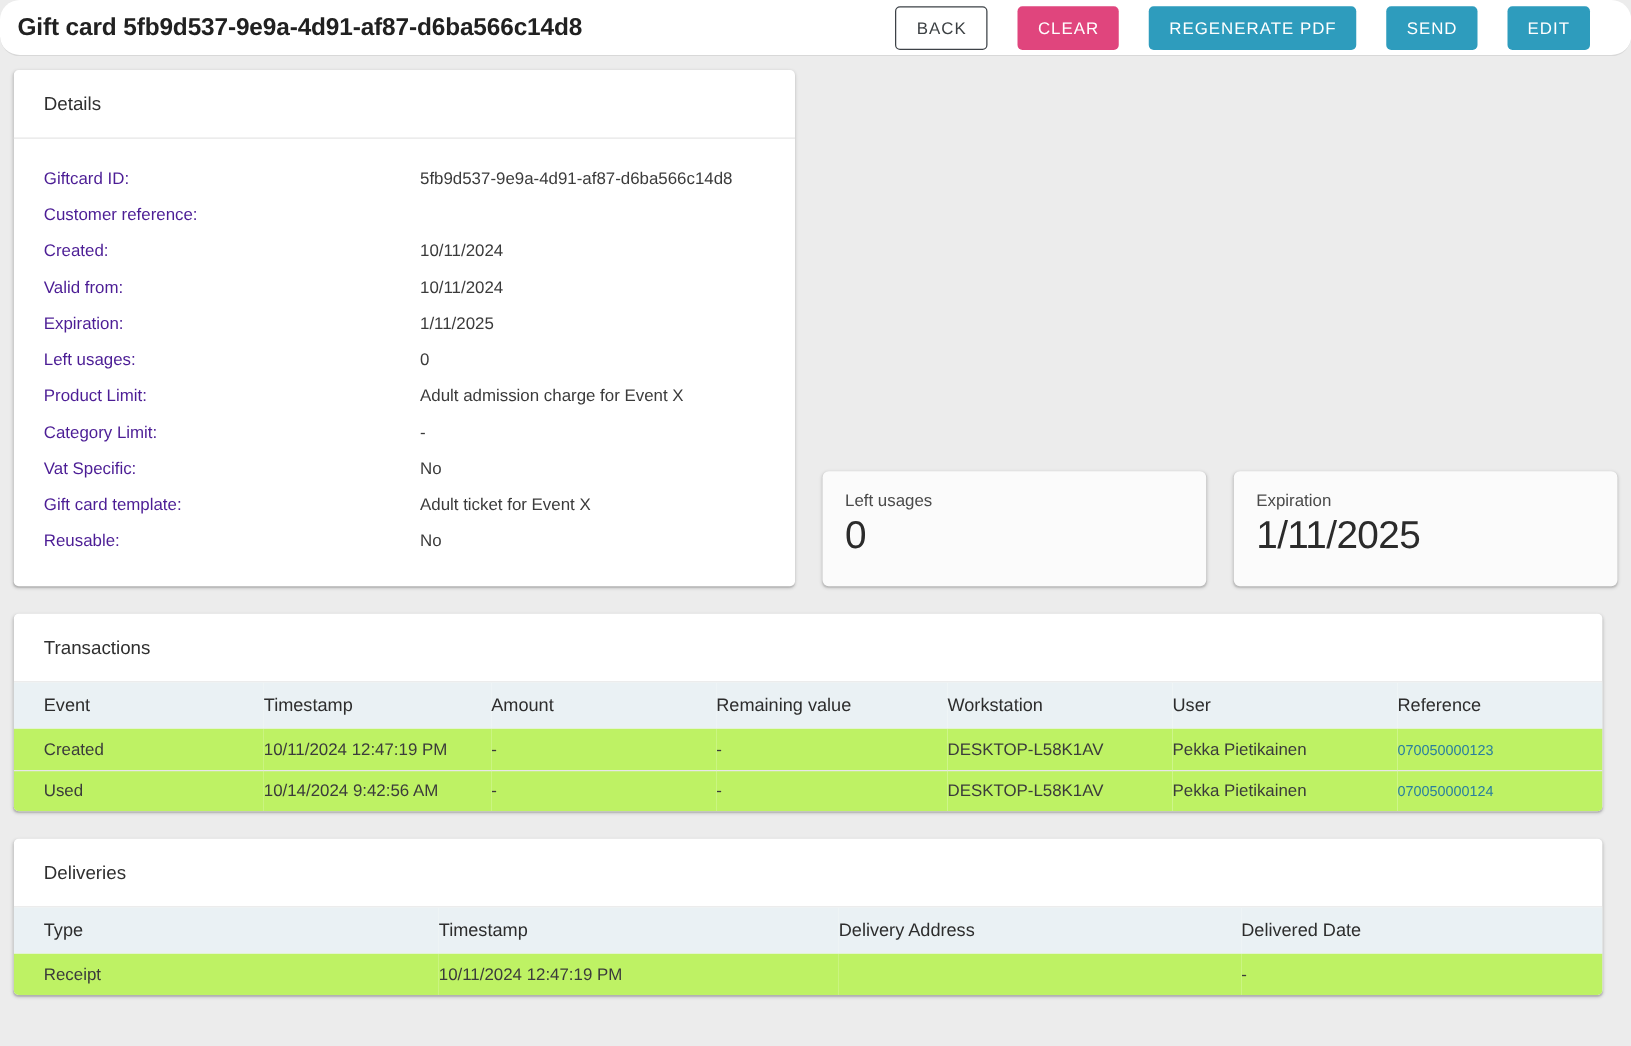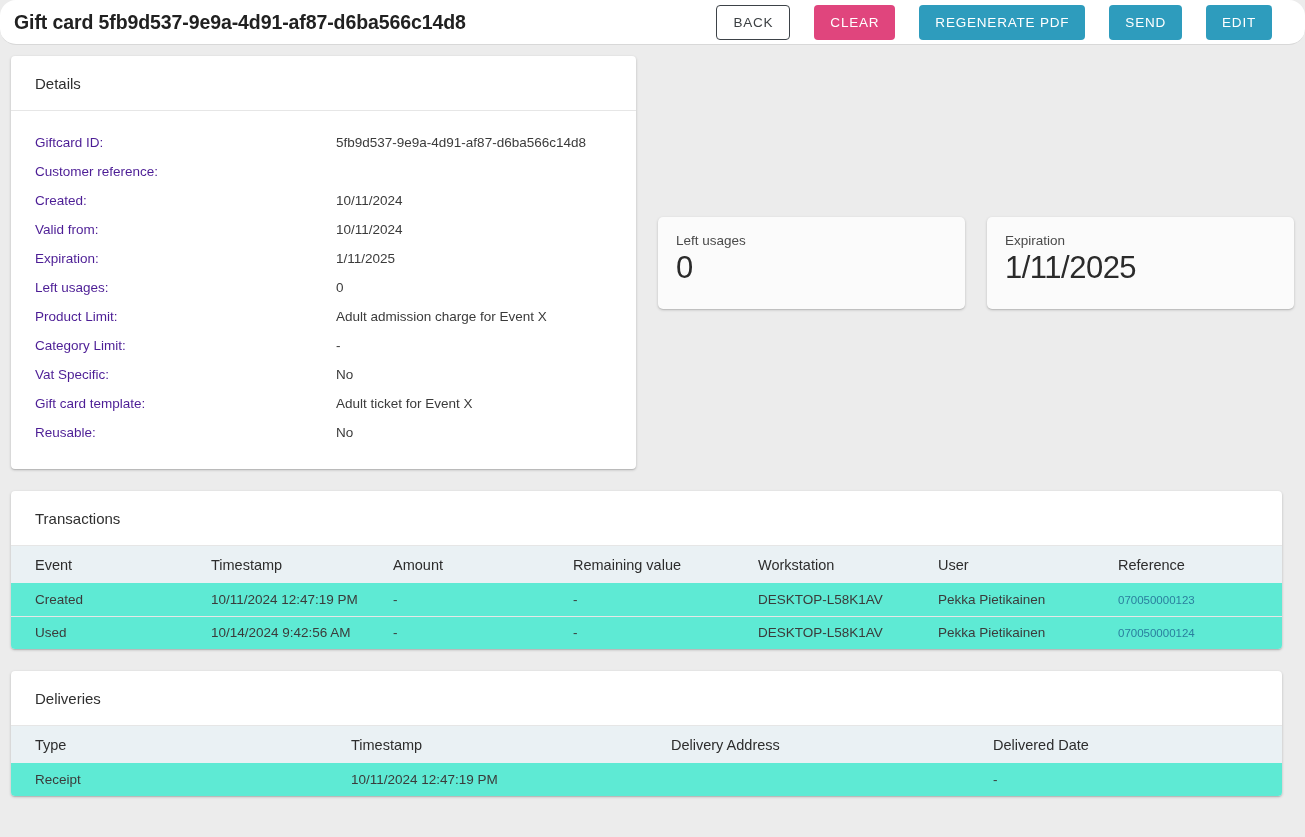--- a/index.html
+++ b/index.html
@@ -75,21 +75,21 @@
     color: #ffffff;
   }
 
   
   .content {
     padding: 11px 11px 0 11px;
   }
 
   .row-top {
     display: flex;
-    align-items: center;
+    align-items: flex-end;
     gap: 22px;
   }
 
   .card {
     background: #ffffff;
     border-radius: 4px;
     box-shadow: 0 1px 3px rgba(0,0,0,0.20), 0 1px 1px rgba(0,0,0,0.10);
   }
 
   
@@ -190,21 +190,21 @@
     vertical-align: middle;
   }
 
   td {
     font-size: 13.5px;
     color: #3b3b3b;
     height: 33px;
     padding: 0 8px 0 0;
     vertical-align: middle;
     border-bottom: 1px solid #e7e7e7;
-    background: #5eead4;
+    background: #bef264;
   }
 
   tbody tr:last-child td {
     border-bottom: none;
   }
 
   th:first-child, td:first-child { padding-left: 24px; }
 
   .link {
     color: #2a7f9e;

